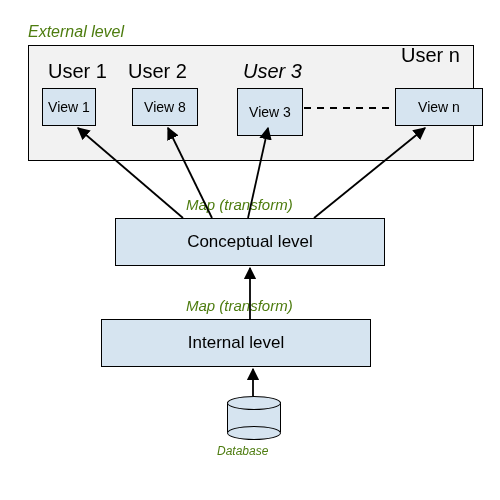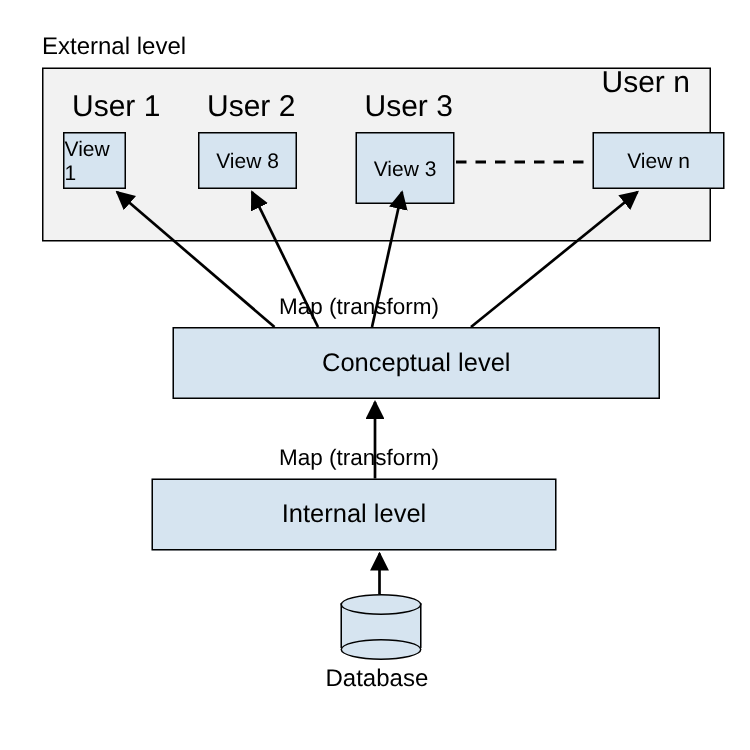--- a/index.html
+++ b/index.html
@@ -11,21 +11,22 @@
   .stage {
     position: relative;
     width: 500px;
     height: 500px;
     background: #fff;
     overflow: hidden;
   }
   .external-label {
     position: absolute;
     font-size: 16px;
-    color: #000000;
+    color: #4d7c0f;
+    font-style: italic;
   }
   .external-box {
     position: absolute;
     background: #f2f2f2;
     border: 1px solid #000;
   }
   .user-label {
     position: absolute;
     font-size: 20px;
     color: #000;
@@ -75,57 +76,57 @@
 </head>
 <body>
 
 <div class="stage">
 
   <div class="external-label" style="left:28px; top:23px;">External level</div>
 
   <div class="external-box" style="left:28px; top:45px; width:444px; height:114px;"></div>
 
   <div class="user-label" style="left:48px; top:60px;">User 1</div>
-  <div class="view-box" style="left:42px; top:88px; width:42px; height:38px;">
+  <div class="view-box" style="left:42px; top:88px; width:54px; height:38px;text-align:right;">
     <span>View 1</span>
   </div>
 
-  <div class="user-label" style="left:138px; top:60px;">User 2</div>
+  <div class="user-label" style="left:128px; top:60px;">User 2</div>
   <div class="view-box" style="left:132px; top:88px; width:66px; height:38px;">
     <span>View 8</span>
   </div>
 
-  <div class="user-label" style="left:243px; top:60px;">User 3</div>
+  <div class="user-label" style="left:243px; top:60px;font-style:italic;">User 3</div>
   <div class="view-box" style="left:237px; top:88px; width:66px; height:48px;">
     <span>View 3</span>
   </div>
 
   <div class="user-label" style="left:401px; top:44px;">User n</div>
   <div class="view-box" style="left:395px; top:88px; width:88px; height:38px;">
     <span>View n</span>
   </div>
 
   <div class="external-label" style="left:186px; top:196px; font-size:15px;">Map (transform)</div>
 
-  <div class="level-box" style="left:115px; top:218px; width:325px; height:48px;">
+  <div class="level-box" style="left:115px; top:218px; width:270px; height:48px;">
     <span>Conceptual level</span>
   </div>
 
   <div class="external-label" style="left:186px; top:297px; font-size:15px;">Map (transform)</div>
 
   <div class="level-box" style="left:101px; top:319px; width:270px; height:48px;">
     <span>Internal level</span>
   </div>
 
   <div class="cylinder" style="left:227px; top:396px; width:52px; height:42px;">
     <div class="cyl-body" style="left:0; top:6px; width:52px; height:30px;"></div>
     <div class="cyl-bottom" style="left:0; top:30px; width:52px; height:12px;"></div>
     <div class="cyl-top" style="left:0; top:0; width:52px; height:12px;"></div>
   </div>
-  <div class="external-label" style="left:217px; top:444px; font-size:16px;">Database</div>
+  <div class="external-label" style="left:217px; top:444px; font-size:12px;">Database</div>
 
   <svg class="overlay">
     <defs>
       <marker id="arrow" viewBox="0 0 10 10" refX="9" refY="5" markerWidth="7" markerHeight="7" orient="auto-start-reverse">
         <path d="M 0 0 L 10 5 L 0 10 z" fill="#000"></path>
       </marker>
     </defs>
 
     <line x1="304" y1="108" x2="392" y2="108" stroke="#000" stroke-width="2" stroke-dasharray="7,6"></line>
 

